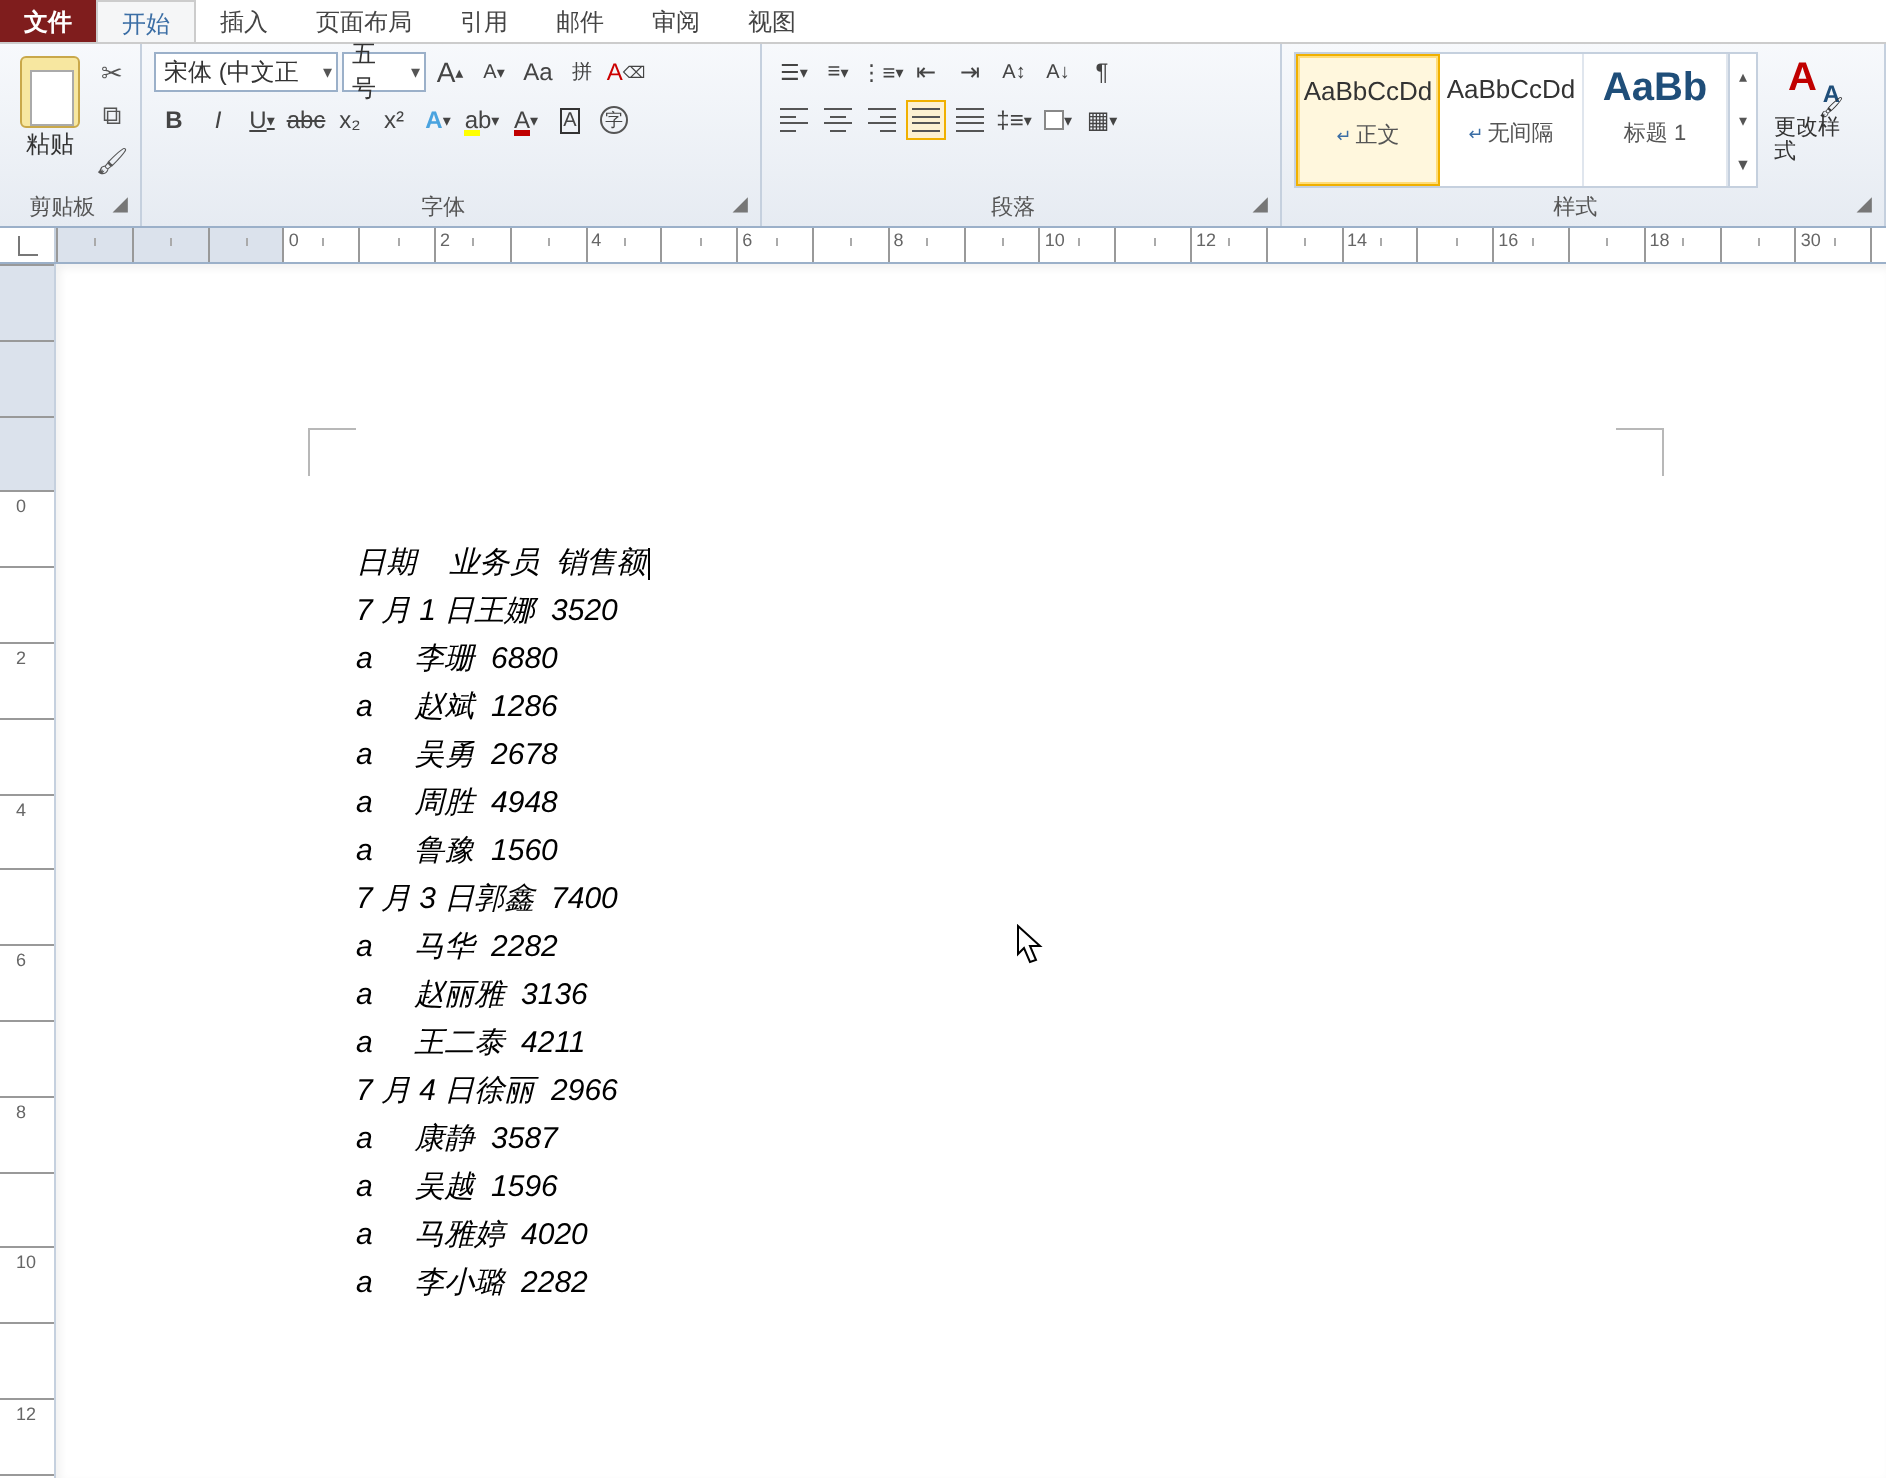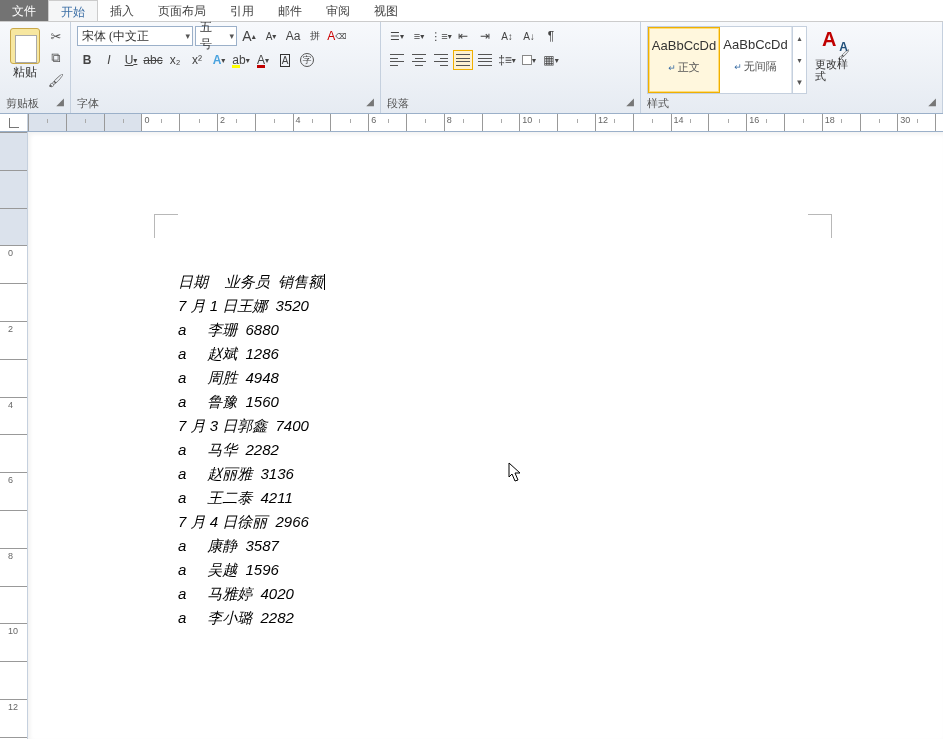--- a/index.html
+++ b/index.html
@@ -1,40 +1,40 @@
 <!DOCTYPE html>
 <html><head>
 <meta charset="utf-8">
 <style>
 * { margin: 0; padding: 0; box-sizing: border-box; font-family: "Microsoft YaHei", SimSun, sans-serif; }
 body { background: #fff; font-size: 12px; color: #333; overflow: hidden; width: 943px; height: 739px; }
 
 .tabs { display: flex; background: #fff; border-bottom: 1px solid #ccc; height: 22px; }
 .tab { padding: 3px 12px; font-size: 12px; cursor: pointer; color: #444; }
-.tab.file { background: #737373; color: #fff; }
+.tab.file { background: #7f1d1d; color: #fff; font-weight: bold; }
 .tab.active { background: #f5f6f7; border: 1px solid #ccc; border-bottom: none; color: #3b6ea5; }
 
 .ribbon { background: linear-gradient(#f7f9fc, #e6ebf2); border-bottom: 1px solid #9bb0c9; height: 92px; display: flex; }
 .group { border-right: 1px solid #c5d0de; padding: 4px 6px 2px 6px; display: flex; flex-direction: column; justify-content: space-between; }
 .group-body { display: flex; align-items: flex-start; gap: 4px; flex: 1; }
-.group-label { text-align: left; font-size: 11px; color: #555; padding-top: 2px; }
+.group-label { text-align: center; font-size: 11px; color: #555; padding-top: 2px; }
 .group-label .launcher { float: right; color: #777; font-size: 10px; }
 
 .clipboard-body { display: flex; gap: 4px; align-items: flex-start; }
 .paste-btn { display: flex; flex-direction: column; align-items: center; padding: 2px 4px; cursor: pointer; }
 .paste-icon { width: 30px; height: 36px; background: #f7e7a0; border: 1px solid #c9a84a; border-radius: 3px; position: relative; }
 .paste-icon::before { content: ""; position: absolute; top: 6px; left: 4px; width: 20px; height: 26px; background: #fff; border: 1px solid #aaa; }
 .clip-mini { display: flex; flex-direction: column; gap: 6px; padding-top: 2px; }
 .mini-icon { width: 16px; height: 16px; cursor: pointer; display: flex; align-items: center; justify-content: center; font-size: 13px; color: #555; }
 
 .font-body { display: flex; flex-direction: column; gap: 4px; }
 .font-row1 { display: flex; gap: 2px; align-items: center; }
 .combo { background: #fff; border: 1px solid #9bb0c9; height: 20px; display: flex; align-items: center; padding: 0 14px 0 4px; font-size: 12px; position: relative; cursor: pointer; }
 .combo::after { content: "▾"; position: absolute; right: 2px; font-size: 9px; color: #555; }
-.font-name { width: 116px; font-family: Liberation Serif, serif; }
+.font-name { width: 92px; }
 .font-size { width: 42px; }
 .sqbtn { width: 20px; height: 20px; border: 1px solid transparent; display: flex; align-items: center; justify-content: center; cursor: pointer; font-size: 12px; color: #444; background: transparent; }
 .font-row2 { display: flex; gap: 2px; align-items: center; }
 .bold { font-weight: bold; }
 .italic { font-style: italic; }
 .underline { text-decoration: underline; }
 .strike { text-decoration: line-through; }
 .highlight-swatch { width: 8px; height: 3px; background: #ffff00; display: block; margin-top: -2px; }
 .color-swatch { width: 8px; height: 3px; background: #c00000; display: block; margin-top: -2px; }
 .boxed-a { border: 1px solid #333; padding: 0 1px; font-size: 10px; }
@@ -255,20 +255,24 @@
     <div class="group-body styles-body">
       <div class="style-gallery">
         <div class="style-item selected">
           <div class="style-preview">AaBbCcDd</div>
           <div class="style-label"><span class="pin">↵</span><span>正文</span></div>
         </div>
         <div class="style-item">
           <div class="style-preview">AaBbCcDd</div>
           <div class="style-label"><span class="pin">↵</span><span>无间隔</span></div>
         </div>
+        <div class="style-item">
+          <div class="style-preview big">AaBb</div>
+          <div class="style-label"><span>标题 1</span></div>
+        </div>
         <div class="gallery-more">
             <div>▴</div>
             <div>▾</div>
             <div>▼</div>
           </div>
       </div>
       <div class="change-styles">
         <div class="cs-icon">
             <span class="aa1">A</span>
             <span class="aa2">A</span>
@@ -413,20 +417,21 @@
   </div>
   <div class="page-area">
     <div class="page">
       <div class="margin-mark mk-tl"></div>
       <div class="margin-mark mk-tr"></div>
       <div class="doc-content" id="doc-content">
           <div class="doc-row">日期    业务员  销售额<span class="cursor-caret"></span></div>
           <div class="doc-row">7 月 1 日王娜  3520</div>
           <div class="doc-row">a     李珊  6880</div>
           <div class="doc-row">a     赵斌  1286</div>
+          <div class="doc-row">a     吴勇  2678</div>
           <div class="doc-row">a     周胜  4948</div>
           <div class="doc-row">a     鲁豫  1560</div>
           <div class="doc-row">7 月 3 日郭鑫  7400</div>
           <div class="doc-row">a     马华  2282</div>
           <div class="doc-row">a     赵丽雅  3136</div>
           <div class="doc-row">a     王二泰  4211</div>
           <div class="doc-row">7 月 4 日徐丽  2966</div>
           <div class="doc-row">a     康静  3587</div>
           <div class="doc-row">a     吴越  1596</div>
           <div class="doc-row">a     马雅婷  4020</div>

